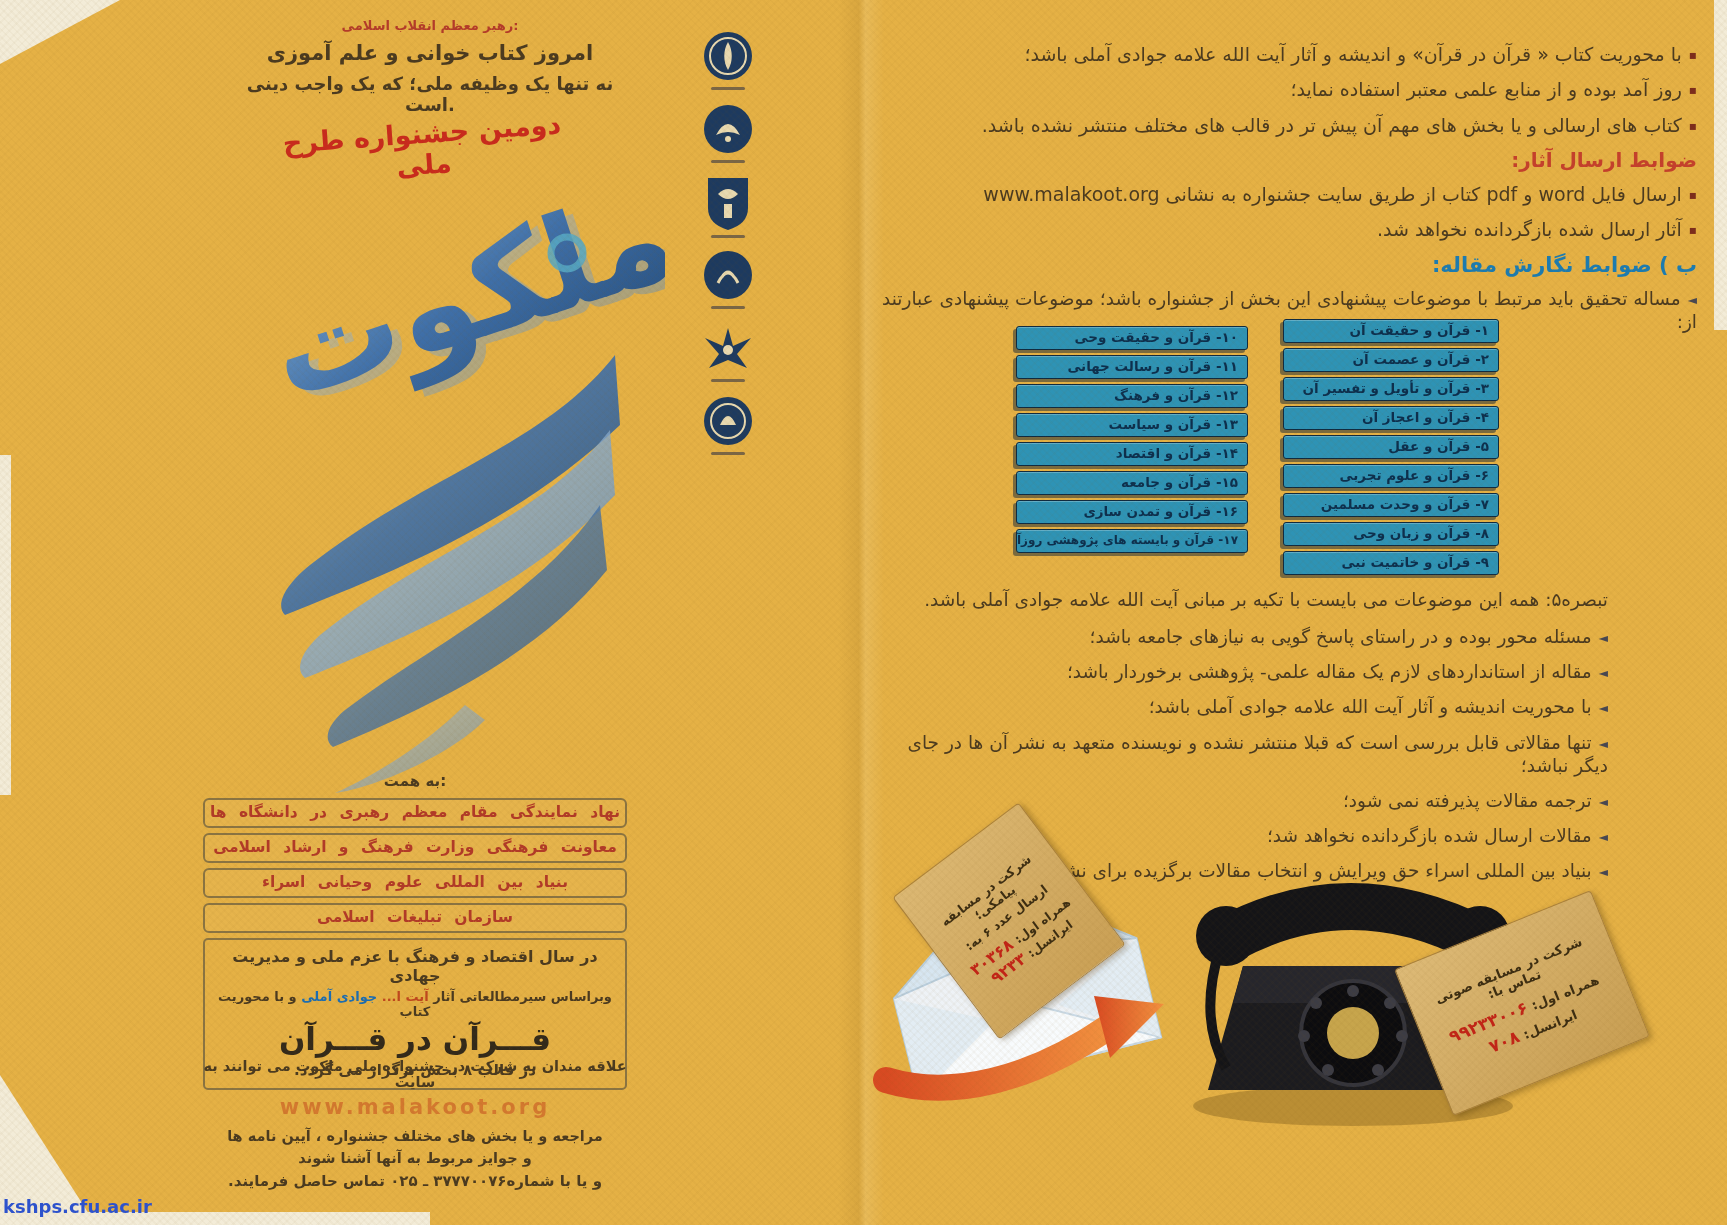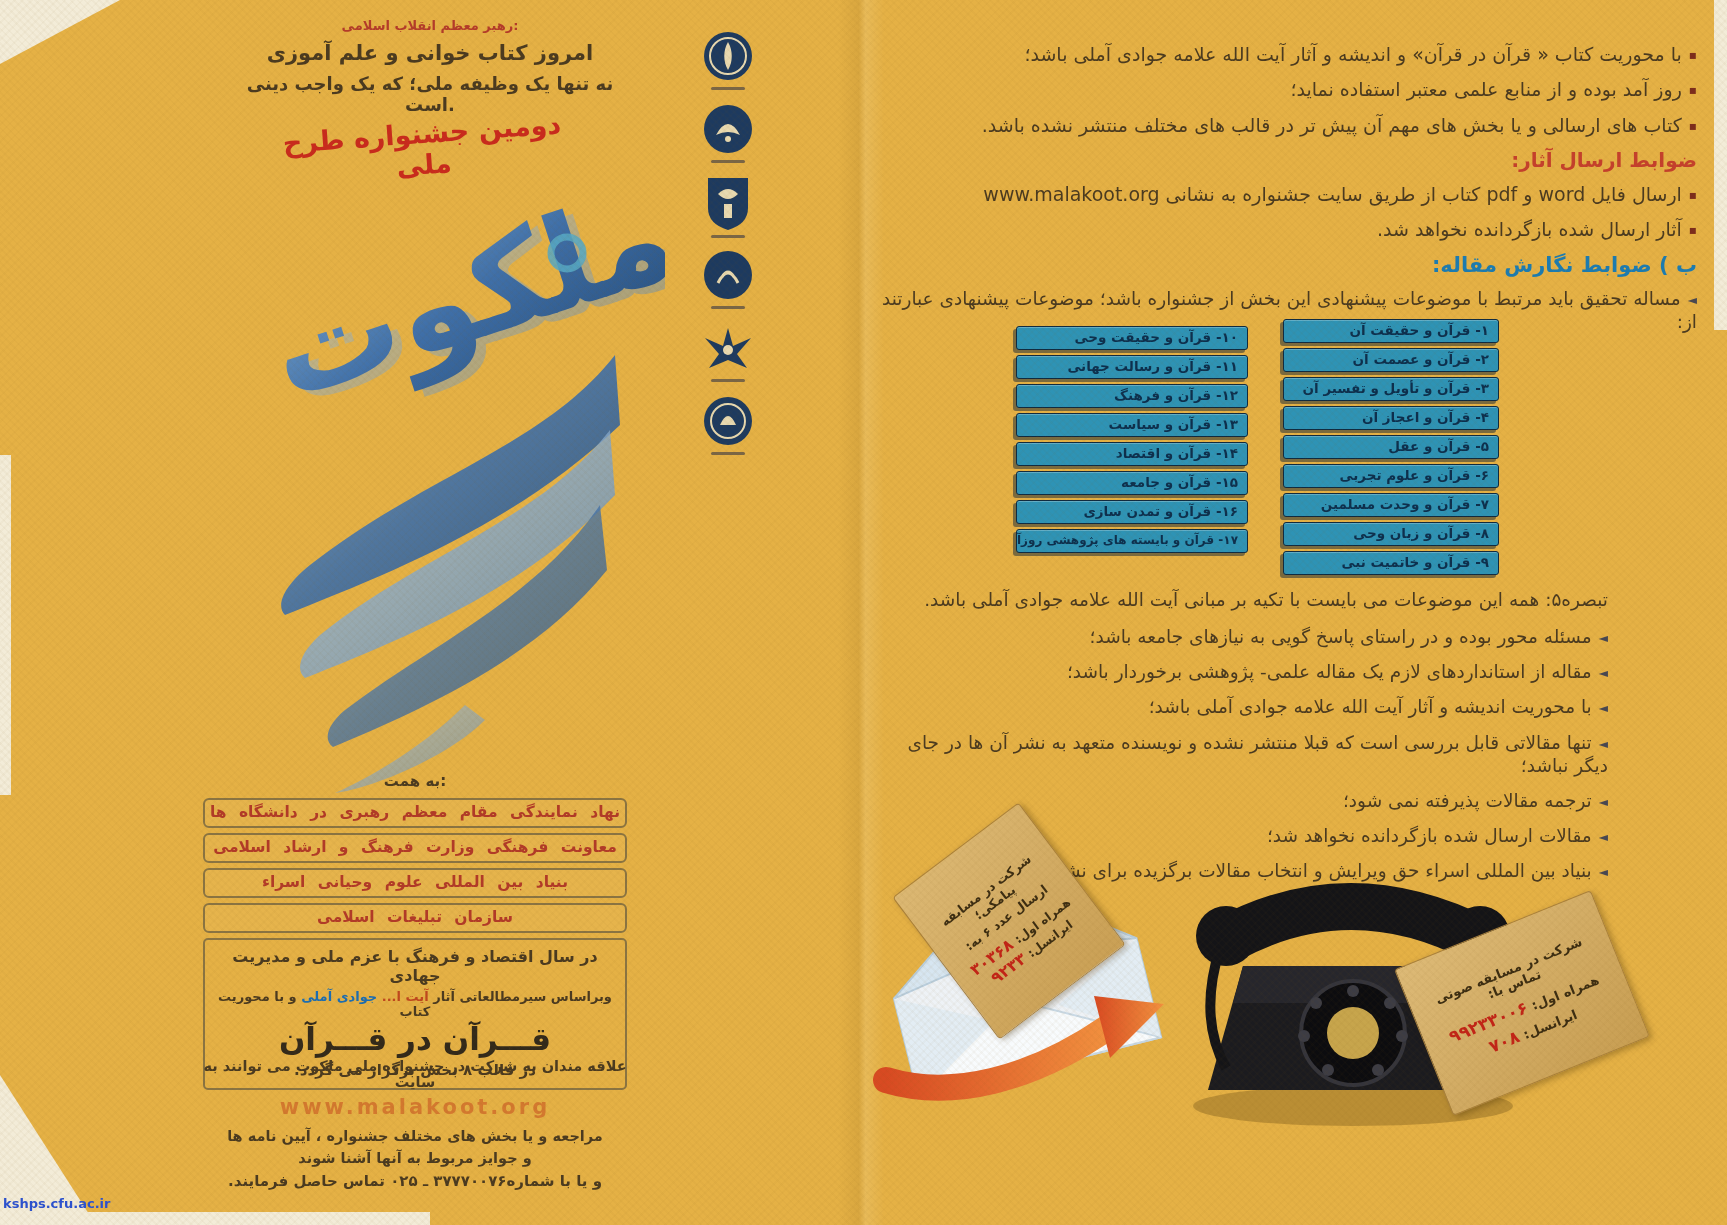--- a/index.html
+++ b/index.html
@@ -94,21 +94,21 @@
   #phone{left:1168px;top:828px;width:480px;height:310px;z-index:12;}
   #voice-tag{position:absolute;left:248px;top:96px;width:212px;height:158px;
     background:linear-gradient(150deg,#ddba77,#c89e52);border:1px solid #a8803e;border-radius:4px;
     transform:rotate(-22deg);box-shadow:2px 3px 6px rgba(60,40,0,.35);
     display:flex;flex-direction:column;justify-content:center;text-align:center;direction:rtl;padding:8px;box-sizing:border-box;}
   #voice-tag .t1{font-size:13px;font-weight:bold;color:#3c2d12;margin-bottom:8px;}
   #voice-tag .lab{font-size:13px;font-weight:bold;color:#3c2d12;}
   #voice-tag .val{font-size:17px;font-weight:bold;color:#c22417;}
   #voice-tag .row{margin-bottom:4px;}
   
-  #watermark{left:3px;top:1196px;z-index:60;font-size:13px;font-weight:bold;color:#2d52cc;}
+  #watermark{left:3px;top:1196px;z-index:60;font-size:18px;font-weight:bold;color:#2d52cc;}
 </style>
 </head>
 <body>
 
 <div id="poster">
 
   <svg id="cal" class="abs" width="450" height="660" viewBox="0 0 450 660">
     <defs>
       <linearGradient id="calGrad" x1="0" y1="0" x2="1" y2="1">
         <stop offset="0" stop-color="#7da8cf"></stop>

